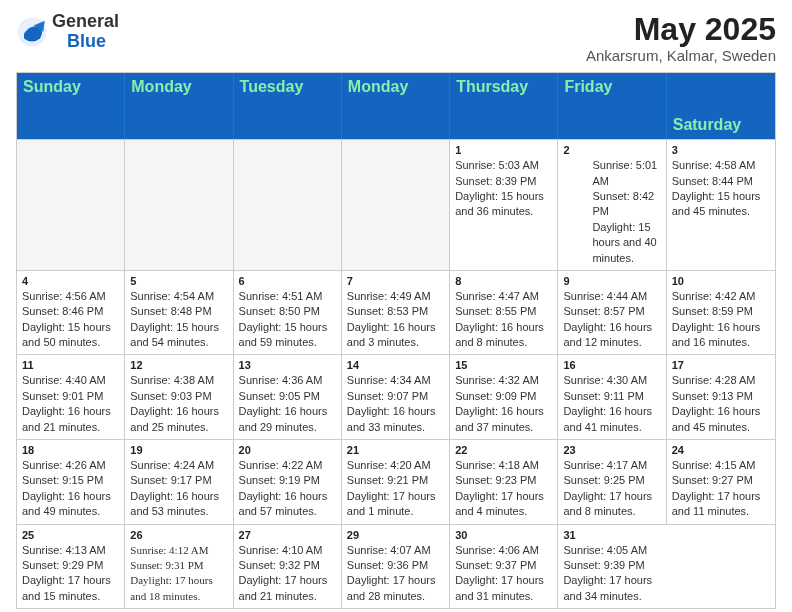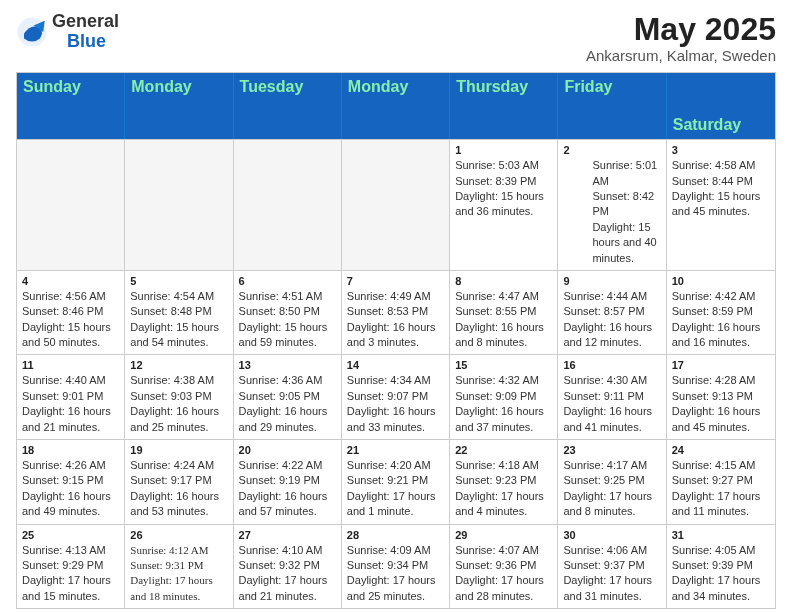--- a/index.html
+++ b/index.html
@@ -315,26 +315,20 @@
 Sunset: 9:31 PM
 Daylight: 17 hours and 18 minutes.</div>
           </div>
           <div class="calendar-cell">
             <div class="cell-date">27</div>
             <div class="cell-info" style="white-space: pre-line;">Sunrise: 4:10 AM
 Sunset: 9:32 PM
 Daylight: 17 hours and 21 minutes.</div>
           </div>
           <div class="calendar-cell">
-            <div class="cell-date">28</div>
-            <div class="cell-info" style="white-space: pre-line;">Sunrise: 4:09 AM
-Sunset: 9:34 PM
-Daylight: 17 hours and 25 minutes.</div>
-          </div>
-          <div class="calendar-cell">
             <div class="cell-date">29</div>
             <div class="cell-info" style="white-space: pre-line;">Sunrise: 4:07 AM
 Sunset: 9:36 PM
 Daylight: 17 hours and 28 minutes.</div>
           </div>
           <div class="calendar-cell">
             <div class="cell-date">30</div>
             <div class="cell-info" style="white-space: pre-line;">Sunrise: 4:06 AM
 Sunset: 9:37 PM
 Daylight: 17 hours and 31 minutes.</div>

